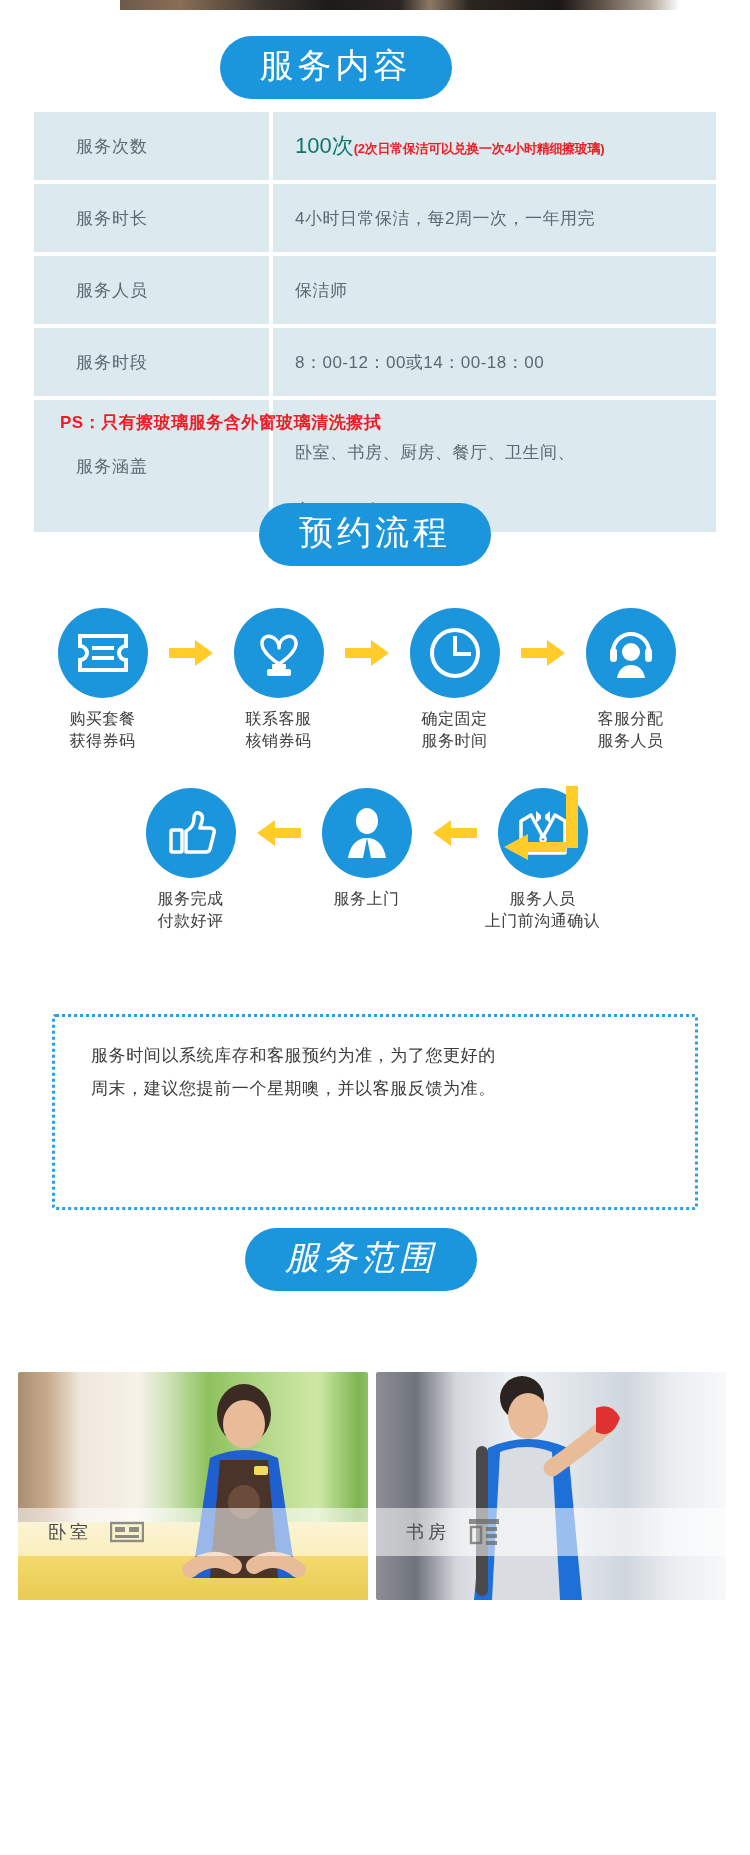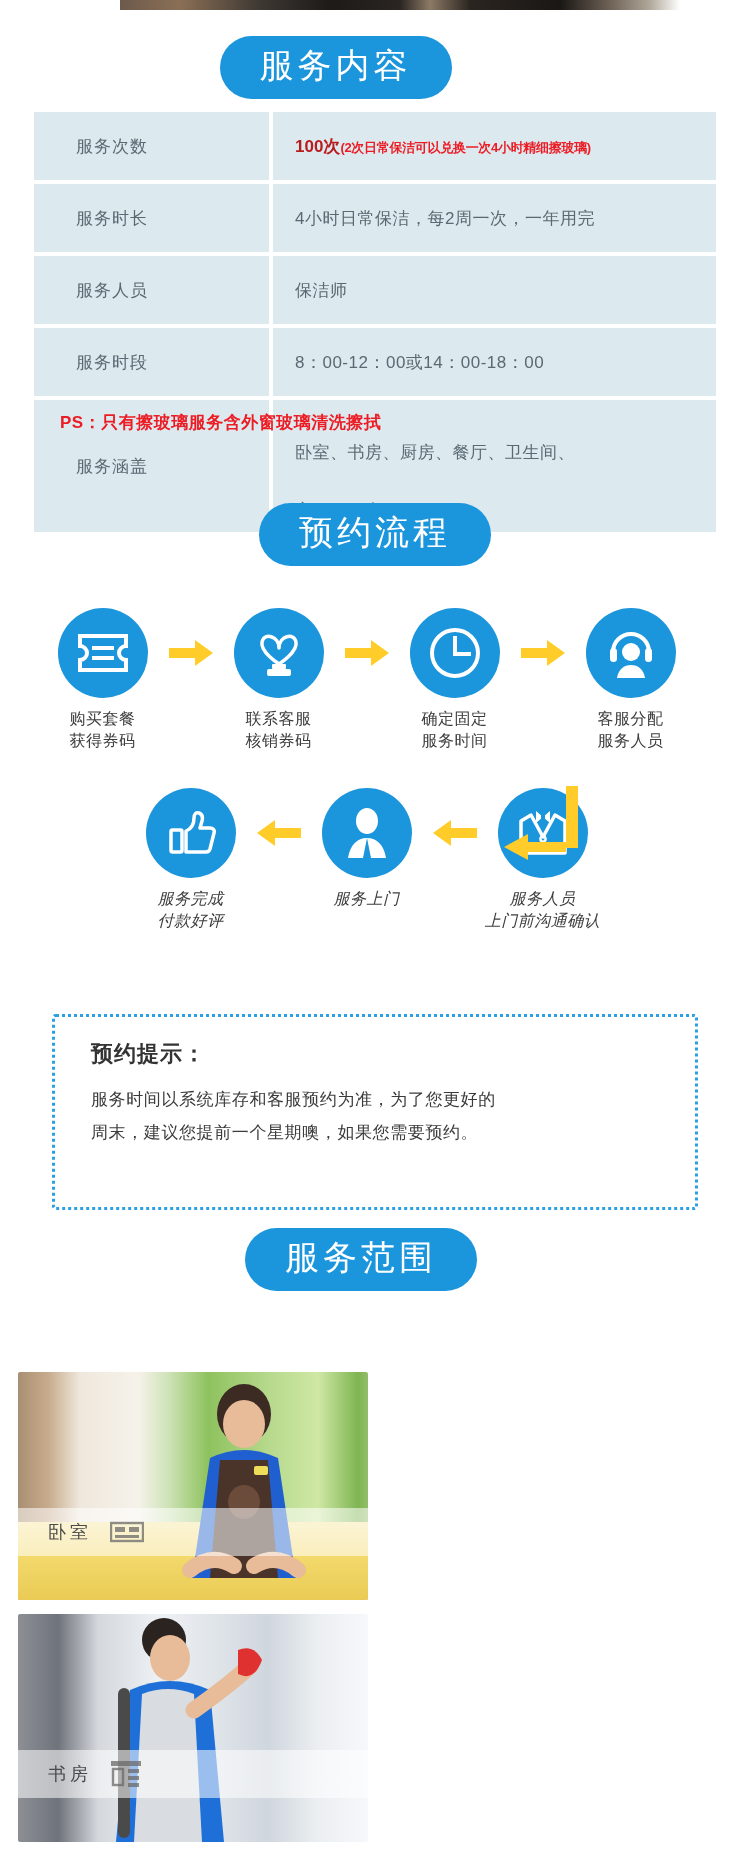--- a/index.html
+++ b/index.html
@@ -62,24 +62,23 @@
     height:52px;
     letter-spacing:1px;
   }
   .svc-value{
     padding-left:22px !important;
     height:52px;
     letter-spacing:0.5px;
   }
   .row-cover .svc-label,.row-cover .svc-value{height:78px;}
   .big-num{
-    font-size:17px;
-    color:#b91c1c;
+    font-size:22px;
+    color:#0f766e;
     letter-spacing:0;
-    font-weight:bold;
   }
   .red-note{
     color:#ed1c24;
     font-size:13px;
     font-weight:bold;
     letter-spacing:-0.3px;
   }
   .val-line{display:block;line-height:26px;margin-top:32px;}
 
   .ps-note{
@@ -87,21 +86,21 @@
     left:60px; top:411px;
     color:#ed1c24;
     font-size:17px;
     font-weight:bold;
     letter-spacing:0.5px;
   }
 
   
   .pill-svc{position:absolute;left:0;top:36px;width:671px;}
   .pill-flow{position:absolute;left:0;top:503px;width:750px;}
-  .pill-scope{position:absolute;left:0;top:1228px;width:722px;}
+  .pill-scope{position:absolute;left:0;top:1228px;width:722px;font-style:italic;}
 
   
   .flow{
     position:absolute;left:0;top:608px;width:733px;
   }
   .flow-row{
     display:flex;
     align-items:flex-start;
     justify-content:center;
   }
@@ -124,21 +123,21 @@
     line-height:22px;
     letter-spacing:0.5px;
   }
   .arrow{
     width:58px;
     height:90px;
     display:flex;align-items:center;justify-content:center;
   }
   .arrow svg{display:block;}
 
-  .flow-row2{margin-top:36px;font-style:italic;}
+  .flow-row2{margin-top:36px;}
 
   
   .elbow{
     position:absolute;
     left:0;top:0;width:750px;height:1px;
     pointer-events:none;
   }
 
   
   .tipbox{
@@ -165,22 +164,21 @@
     line-height:33px;
     letter-spacing:0.6px;
   }
 
   
   .photos{
     position:absolute;
     left:18px; top:1372px;
     width:714px;
     display:flex;
-    gap:14px;
-    flex-direction:column;
+    gap:8px;
   }
   .photo{
     position:relative;
     width:350px;
     height:228px;
     overflow:hidden;
     border-radius:2px;
   }
   .photo .scene{position:absolute;inset:0;}
   .cap{
@@ -406,24 +404,23 @@
         </div>
         <div class="flow-label">
           <div>服务人员</div>
           <div>上门前沟通确认</div>
         </div>
       </div>
     </div>
   </div>
 
   <div class="tipbox">
-    <div class="tip-title">预约提示：</div>
     <div class="tip-body">
       <div>服务时间以系统库存和客服预约为准，为了您更好的</div>
-      <div>周末，建议您提前一个星期噢，如果您需要预约。</div>
+      <div>周末，建议您提前一个星期噢，并以客服反馈为准。</div>
     </div>
   </div>
 
   <div class="pill-wrap pill-scope">
     <span class="pill">服务范围</span>
   </div>
 
   <div class="photos">
 
     <div class="photo">

